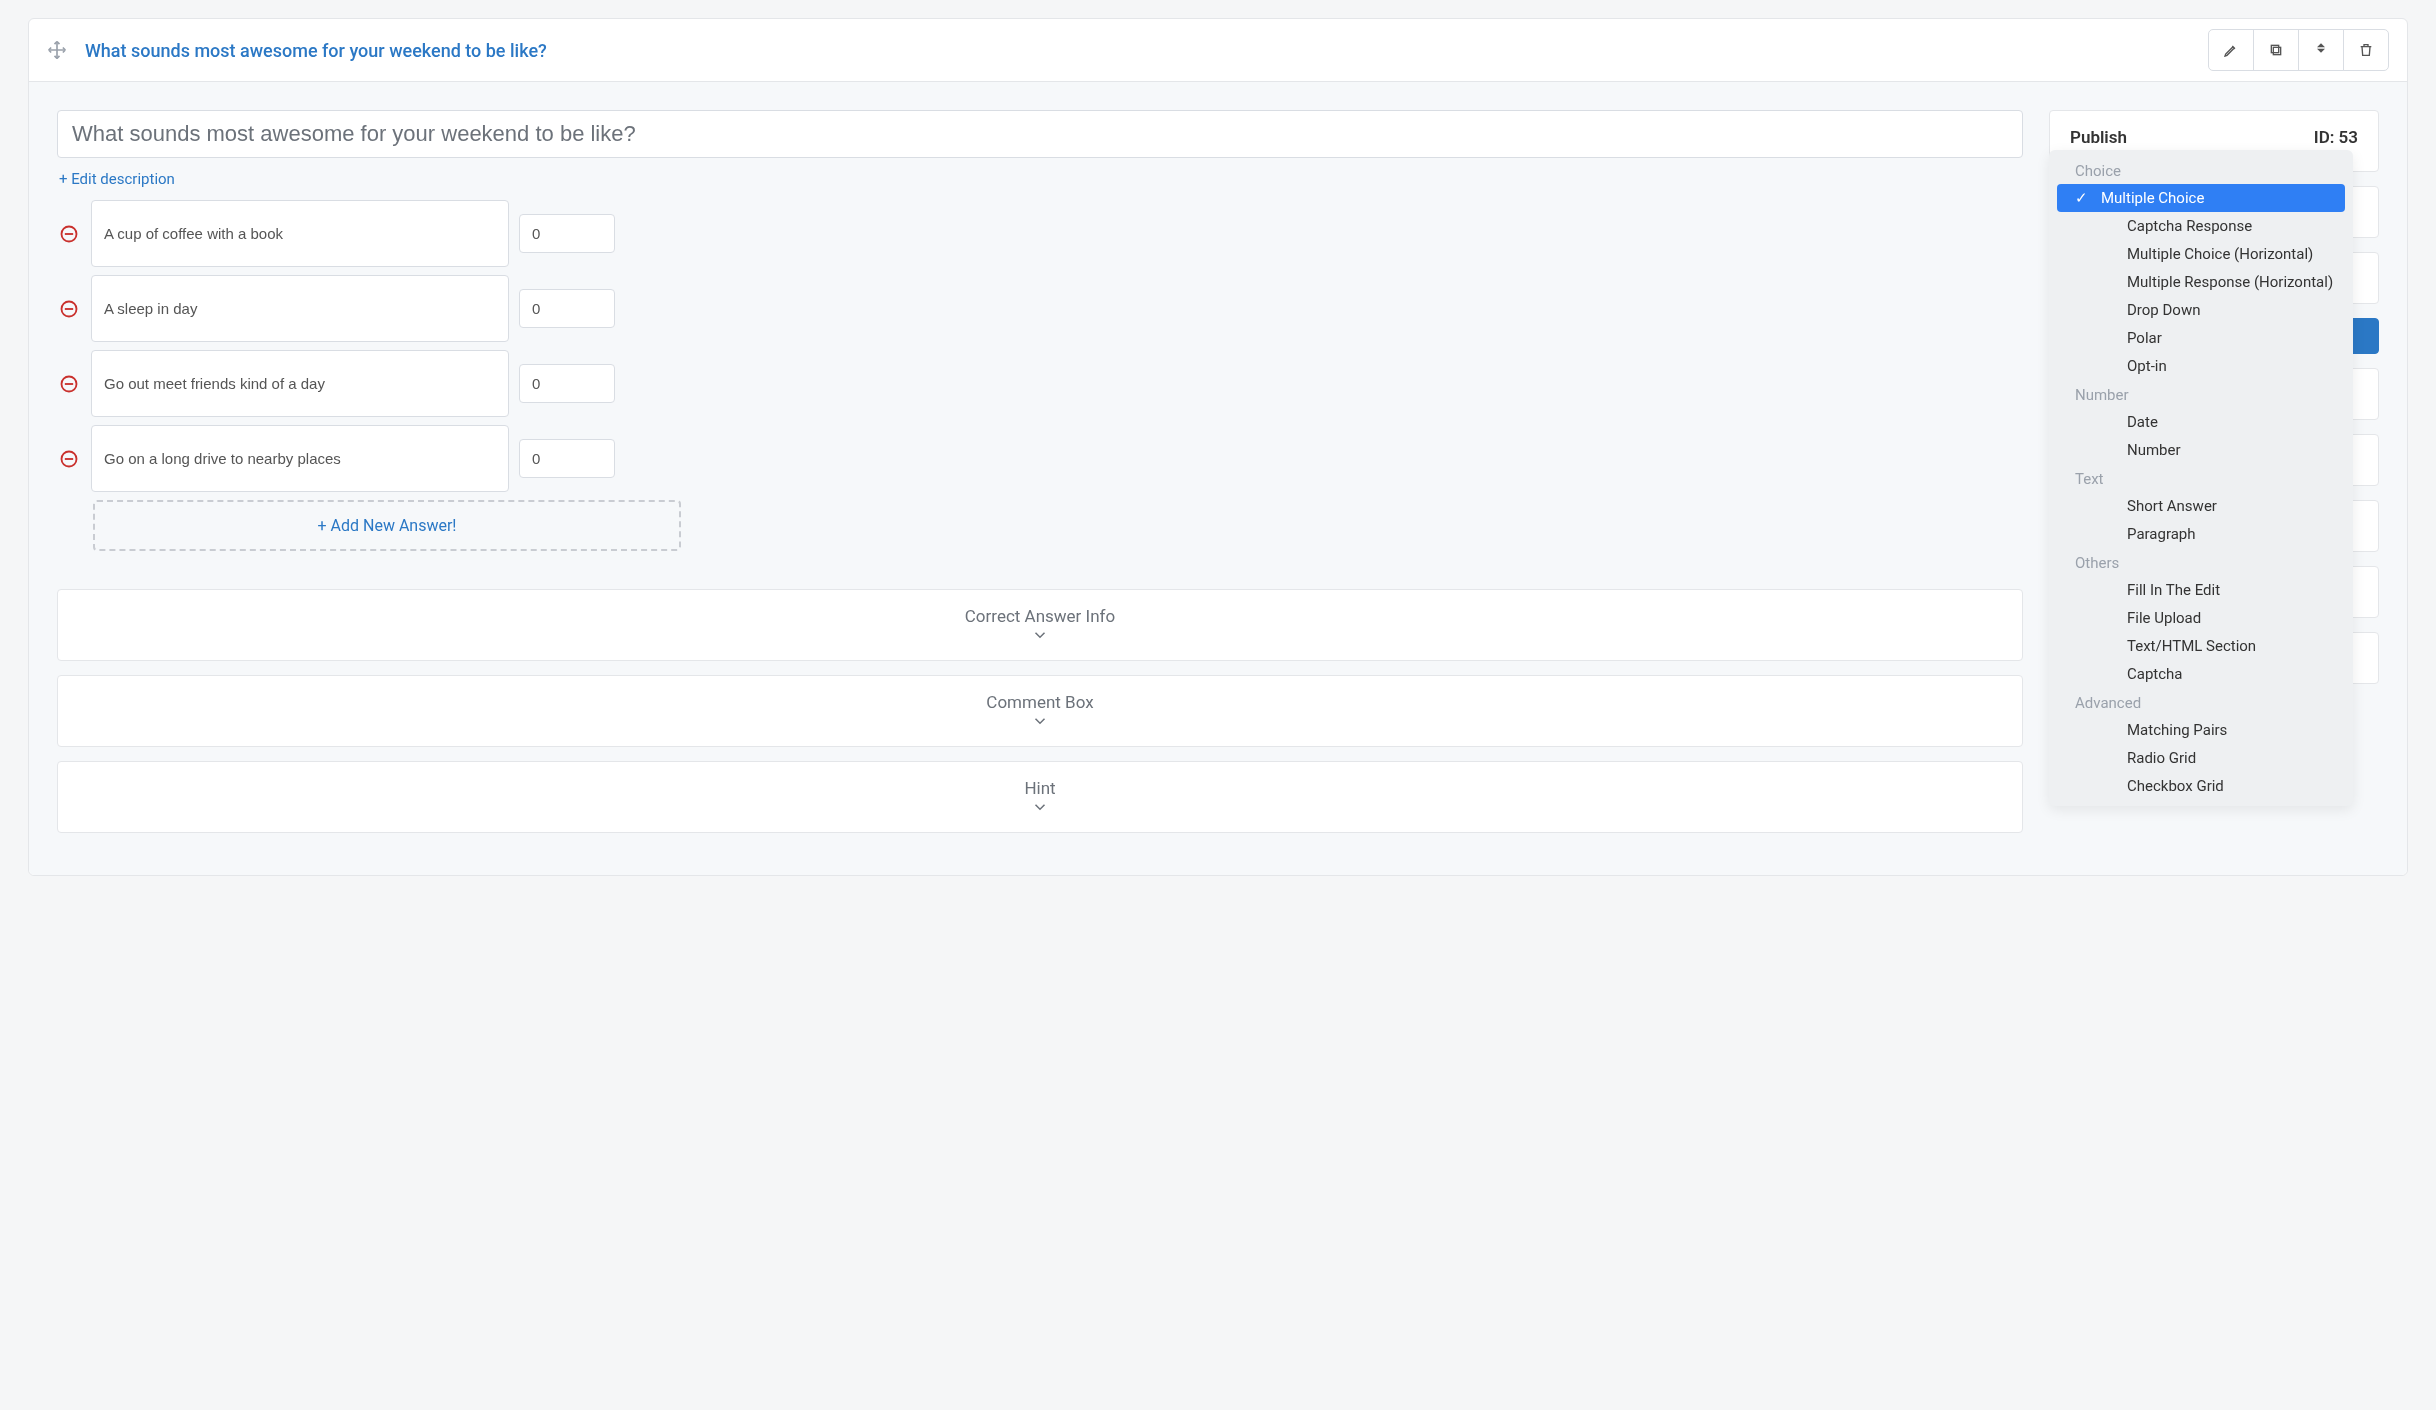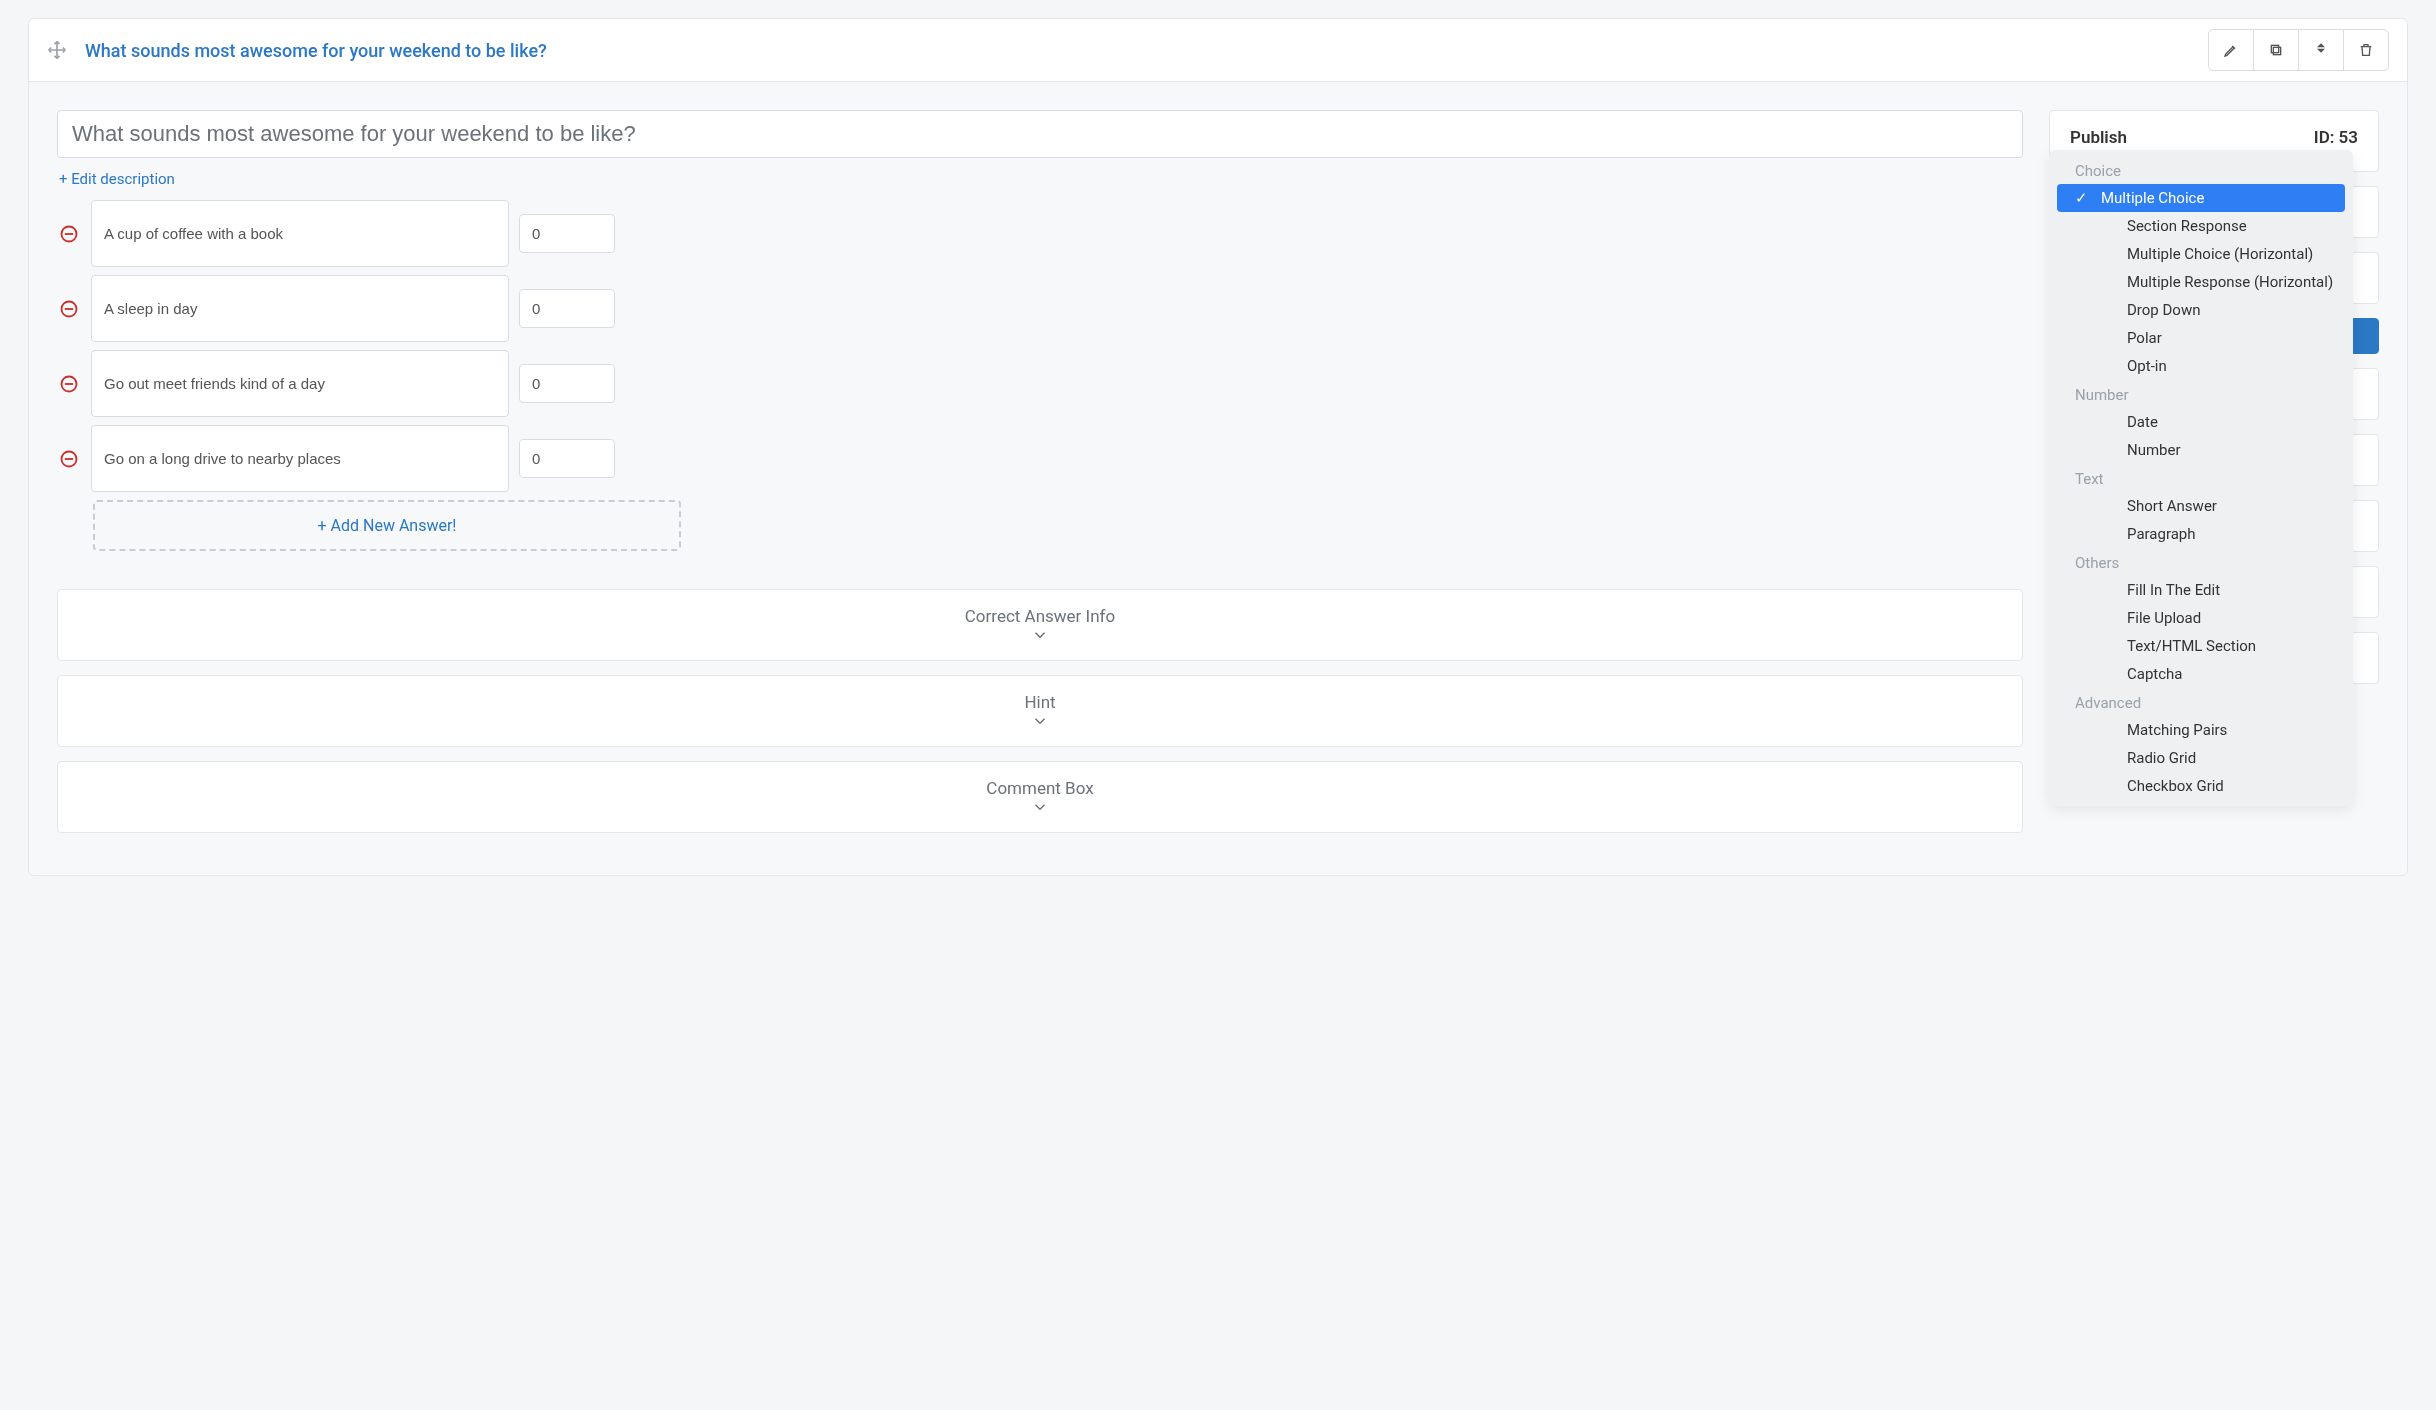--- a/index.html
+++ b/index.html
@@ -308,27 +308,27 @@
       <div class="add-answer">+ Add New Answer!</div>
 
       <div class="accordion">
         <div class="acc-item">
           <span>Correct Answer Info</span>
           <svg class="chevron-down" viewBox="0 0 24 24" fill="none" stroke="currentColor" stroke-width="2">
               <path d="M6 9l6 6 6-6"></path>
             </svg>
         </div>
         <div class="acc-item">
-          <span>Hint</span>
+          <span>Comment Box</span>
           <svg class="chevron-down" viewBox="0 0 24 24" fill="none" stroke="currentColor" stroke-width="2">
               <path d="M6 9l6 6 6-6"></path>
             </svg>
         </div>
         <div class="acc-item">
-          <span>Comment Box</span>
+          <span>Hint</span>
           <svg class="chevron-down" viewBox="0 0 24 24" fill="none" stroke="currentColor" stroke-width="2">
               <path d="M6 9l6 6 6-6"></path>
             </svg>
         </div>
       </div>
     </div>
 
     <div class="right-col">
       <div class="publish-panel">
         <span>Publish</span>
@@ -348,21 +348,21 @@
       <div class="stub-panel"></div>
 
       <div class="dropdown" id="type-dropdown">
           <div class="dd-group">Choice</div>
           <div class="dd-item selected">
             <span class="check">✓</span>
             <span class="label">Multiple Choice</span>
           </div>
           <div class="dd-item">
             <span class="check">✓</span>
-            <span class="label">Section Response</span>
+            <span class="label">Captcha Response</span>
           </div>
           <div class="dd-item">
             <span class="check">✓</span>
             <span class="label">Multiple Choice (Horizontal)</span>
           </div>
           <div class="dd-item">
             <span class="check">✓</span>
             <span class="label">Multiple Response (Horizontal)</span>
           </div>
           <div class="dd-item">

